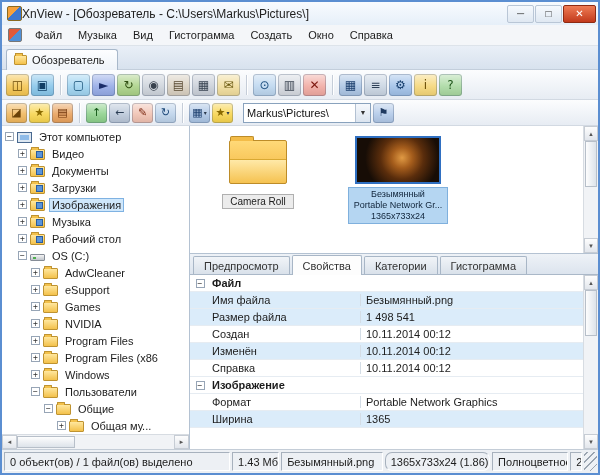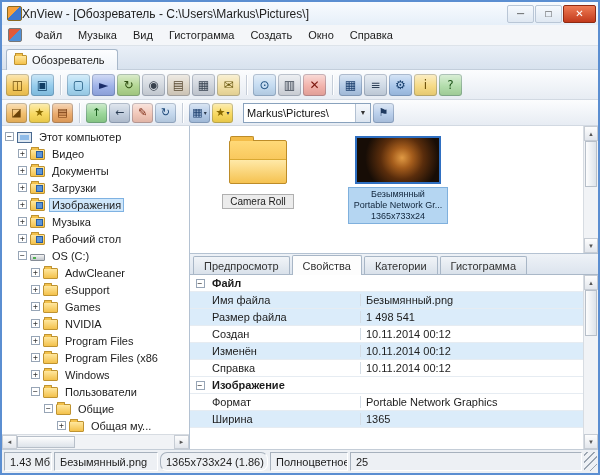--- a/index.html
+++ b/index.html
@@ -487,20 +487,21 @@
               <span class="vthumb"></span>
             </span>
           <span class="sbtn">▼</span>
         </div>
       </div>
 
     </div>
   </div>
 
   <div class="statusbar" id="status-segments">
+      <div class="seg" style="width: 232px;">0 объект(ов) / 1 файл(ов) выделено</div>
       <div class="seg" style="width: 48px;">1.43 Мб</div>
       <div class="seg" style="width: 104px;">Безымянный.png</div>
       <div class="seg" style="width: 108px; border-radius: 7px;">1365x733x24 (1.86)</div>
       <div class="seg" style="width: 78px;">Полноцветное</div>
       <div class="seg" style="flex: 1 1 0%;">25</div>
       <div class="grip"></div>
     </div>
 
 </div>
 

